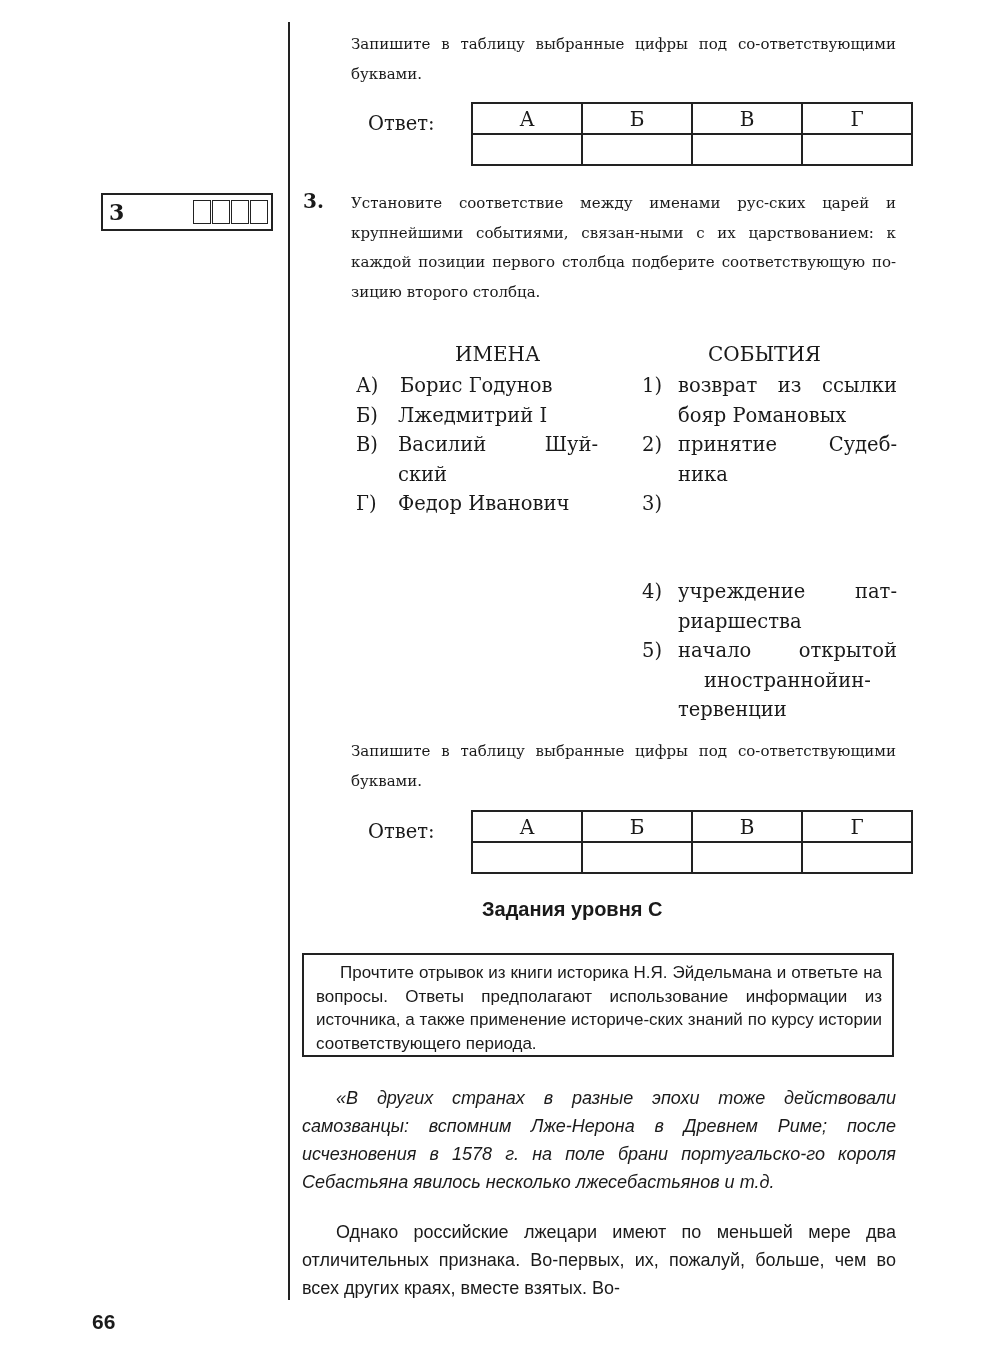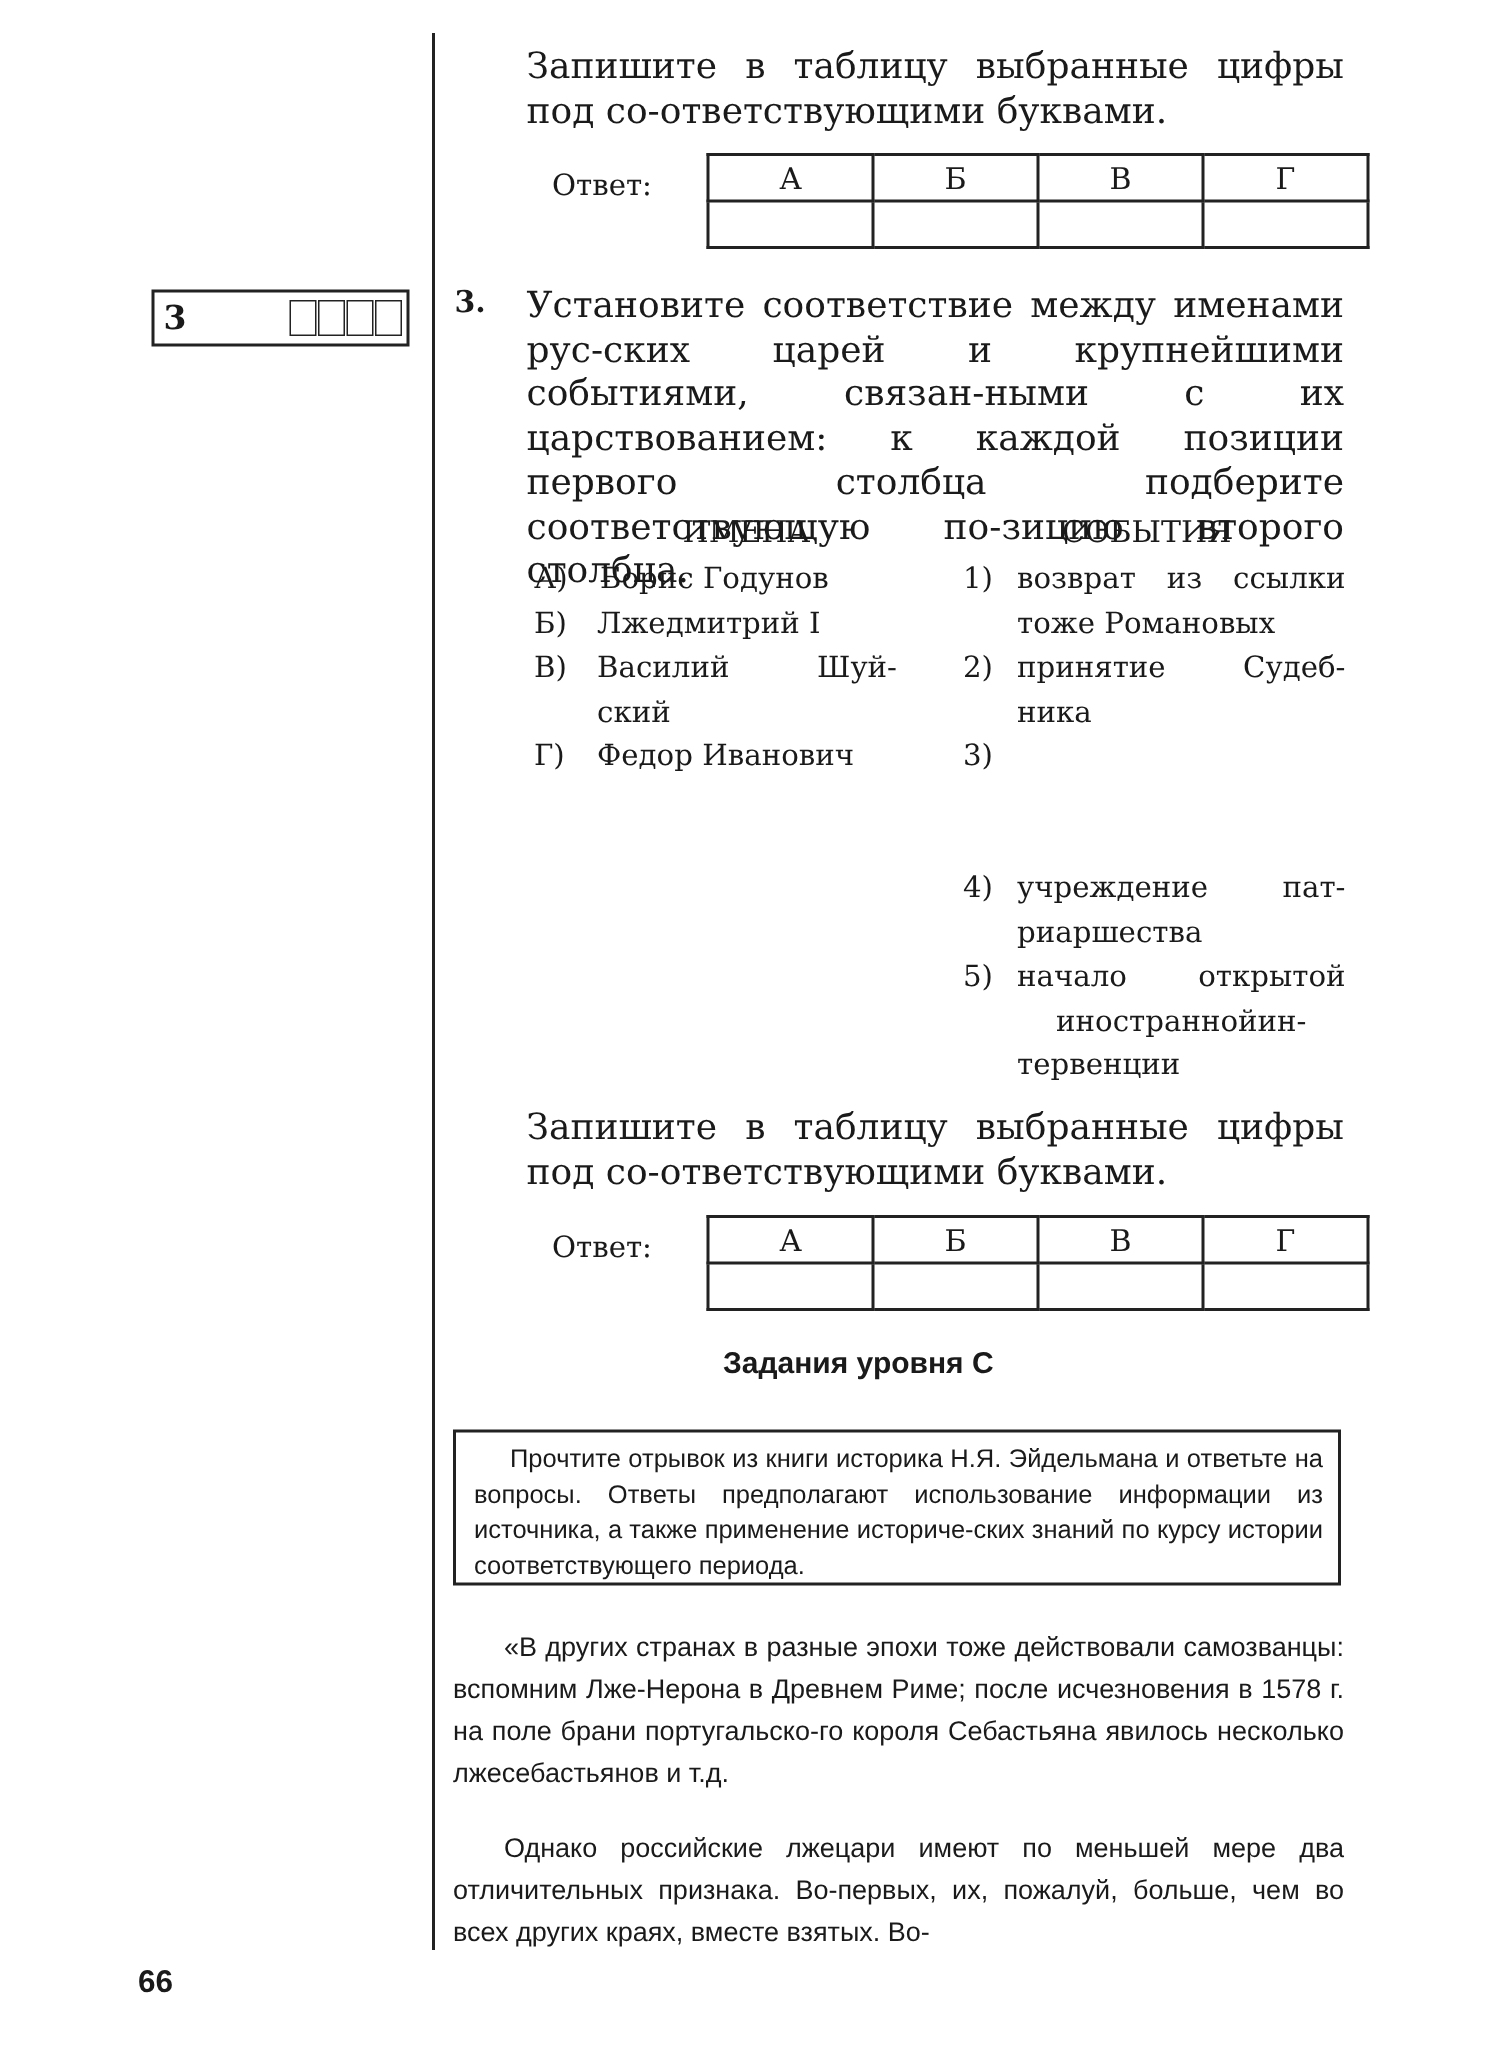--- a/index.html
+++ b/index.html
@@ -2,21 +2,21 @@
 <html><head>
 <meta charset="utf-8">
 <style>
   html, body { margin: 0; padding: 0; background: #ffffff; }
   body { width: 997px; height: 1370px; position: relative; overflow: hidden; color: #1a1a1a; }
   .serif { font-family: "DejaVu Serif", "Liberation Serif", serif; }
   .sans { font-family: "Liberation Sans", "DejaVu Sans", sans-serif; }
 
   .vrule { position: absolute; left: 288px; top: 22px; width: 2px; height: 1278px; background: #222; }
 
-  .p { position: absolute; left: 351px; width: 545px; font-size: 24px; line-height: 29.5px; text-align: justify; text-align-last: left; }
+  .p { position: absolute; left: 351px; width: 545px; font-size: 15px; line-height: 29.5px; text-align: justify; text-align-last: left; }
 
   .answer-row { position: absolute; left: 368px; width: 546px; height: 66px; }
   .answer-label { position: absolute; left: 0; top: 10px; font-size: 19.5px; }
   .answer-table { position: absolute; left: 103px; top: 0; width: 442px; border-collapse: collapse; }
   .answer-table td { border: 2px solid #222; height: 29px; text-align: center; font-size: 20px; padding: 0; width: 25%; }
 
   .margin-box { position: absolute; left: 101px; top: 193px; width: 172px; height: 38px; border: 2px solid #222; box-sizing: border-box; }
   .margin-box .num { position: absolute; left: 6px; top: 4px; font-weight: bold; font-size: 22px; }
   .margin-box .cells { position: absolute; right: 3px; top: 5px; display: flex; }
   .margin-box .cell { width: 18px; height: 24px; border: 1.5px solid #222; margin-left: 1px; box-sizing: border-box; }
@@ -106,21 +106,21 @@
 </div>
 
 <div class="item serif" style="left:642px; top:371px; width:255px; height:60px;">
   <span class="lbl">1)</span>
   <span class="txt" style="left:36px; width:219px;">
     <span style="display:flex; justify-content:space-between;">
         <span>возврат</span>
         <span>из</span>
         <span>ссылки</span>
       </span>
-    <span class="last">тоже Романовых</span>
+    <span class="last">бояр Романовых</span>
   </span>
 </div>
 <div class="item serif" style="left:642px; top:430px; width:255px; height:60px;">
   <span class="lbl">2)</span>
   <span class="txt" style="left:36px; width:219px;">
     <span style="display:flex; justify-content:space-between;">
         <span>принятие</span>
         <span>Судеб-</span>
       </span>
     <span class="last">ника</span>
@@ -173,17 +173,17 @@
       <td></td>
     </tr>
   </tbody>
     </table>
 </div>
 
 <div class="section-title sans">Задания уровня С</div>
 
 <div class="notice sans"><span class="indent"></span><span>Прочтите отрывок из книги историка Н.Я. Эйдельмана и ответьте на вопросы. Ответы предполагают использование информации из источника, а также применение историче-ских знаний по курсу истории соответствующего периода.</span></div>
 
-<div class="quote sans" style="top:1084px;"><span class="indent"></span><span>«В других странах в разные эпохи тоже действовали самозванцы: вспомним Лже-Нерона в Древнем Риме; после исчезновения в 1578 г. на поле брани португальско-го короля Себастьяна явилось несколько лжесебастьянов и т.д.</span></div>
+<div class="quote sans" style="top:1084px;font-style:italic;"><span class="indent"></span><span>«В других странах в разные эпохи тоже действовали самозванцы: вспомним Лже-Нерона в Древнем Риме; после исчезновения в 1578 г. на поле брани португальско-го короля Себастьяна явилось несколько лжесебастьянов и т.д.</span></div>
 
 <div class="quote sans" style="top:1218px;"><span class="indent"></span><span>Однако российские лжецари имеют по меньшей мере два отличительных признака. Во-первых, их, пожалуй, больше, чем во всех других краях, вместе взятых. Во-</span></div>
 
 <div class="page-num sans">66</div>
 
 </body></html>

